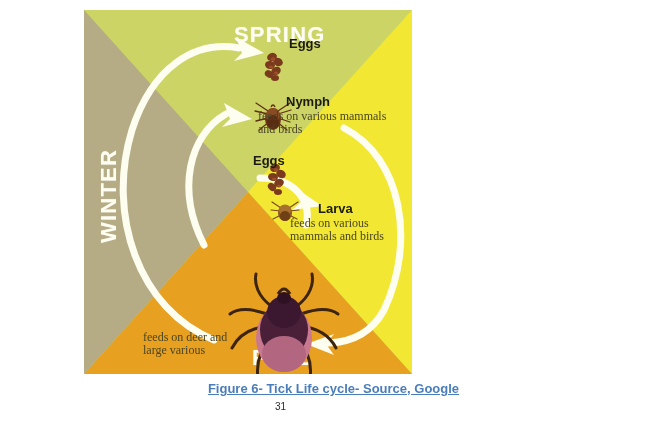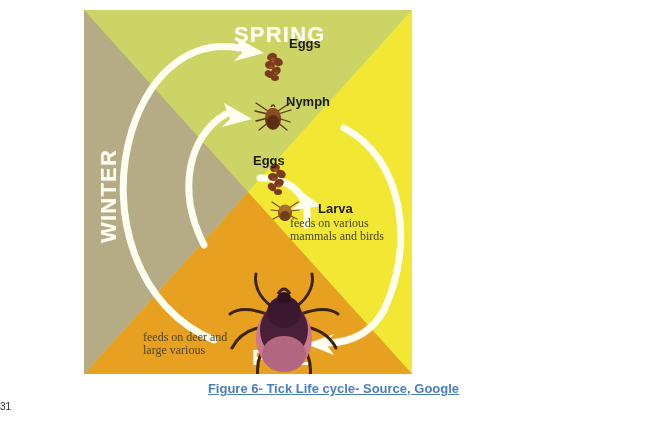--- a/index.html
+++ b/index.html
@@ -103,21 +103,21 @@
     color: #4a7ebb;
     font-weight: bold;
     font-size: 13px;
     text-decoration: underline;
   }
   #page-number {
     position: absolute;
     left: 0;
     top: 401px;
     width: 561px;
-    text-align: left;
+    text-align: center;
     color: #2b2b2b;
     font-size: 10px;
   }
 </style>
 </head>
 <body>
 
 <div id="figure-block">
 
   <div id="diagram">
@@ -254,20 +254,22 @@
         <ellipse cx="60" cy="30" rx="7" ry="6" fill="#2e1224"></ellipse>
       </svg>
     </div>
 
     <div class="stage" id="stage-eggs-spring">
       <div class="title">Eggs</div>
     </div>
 
     <div class="stage" id="stage-nymph">
       <div class="title">Nymph</div>
+      <div class="desc">feeds on various mammals
+and birds</div>
     </div>
 
     <div class="stage" id="stage-eggs-mid">
       <div class="title">Eggs</div>
     </div>
 
     <div class="stage" id="stage-larva">
       <div class="title">Larva</div>
       <div class="desc">feeds on various
 mammals and birds</div>

